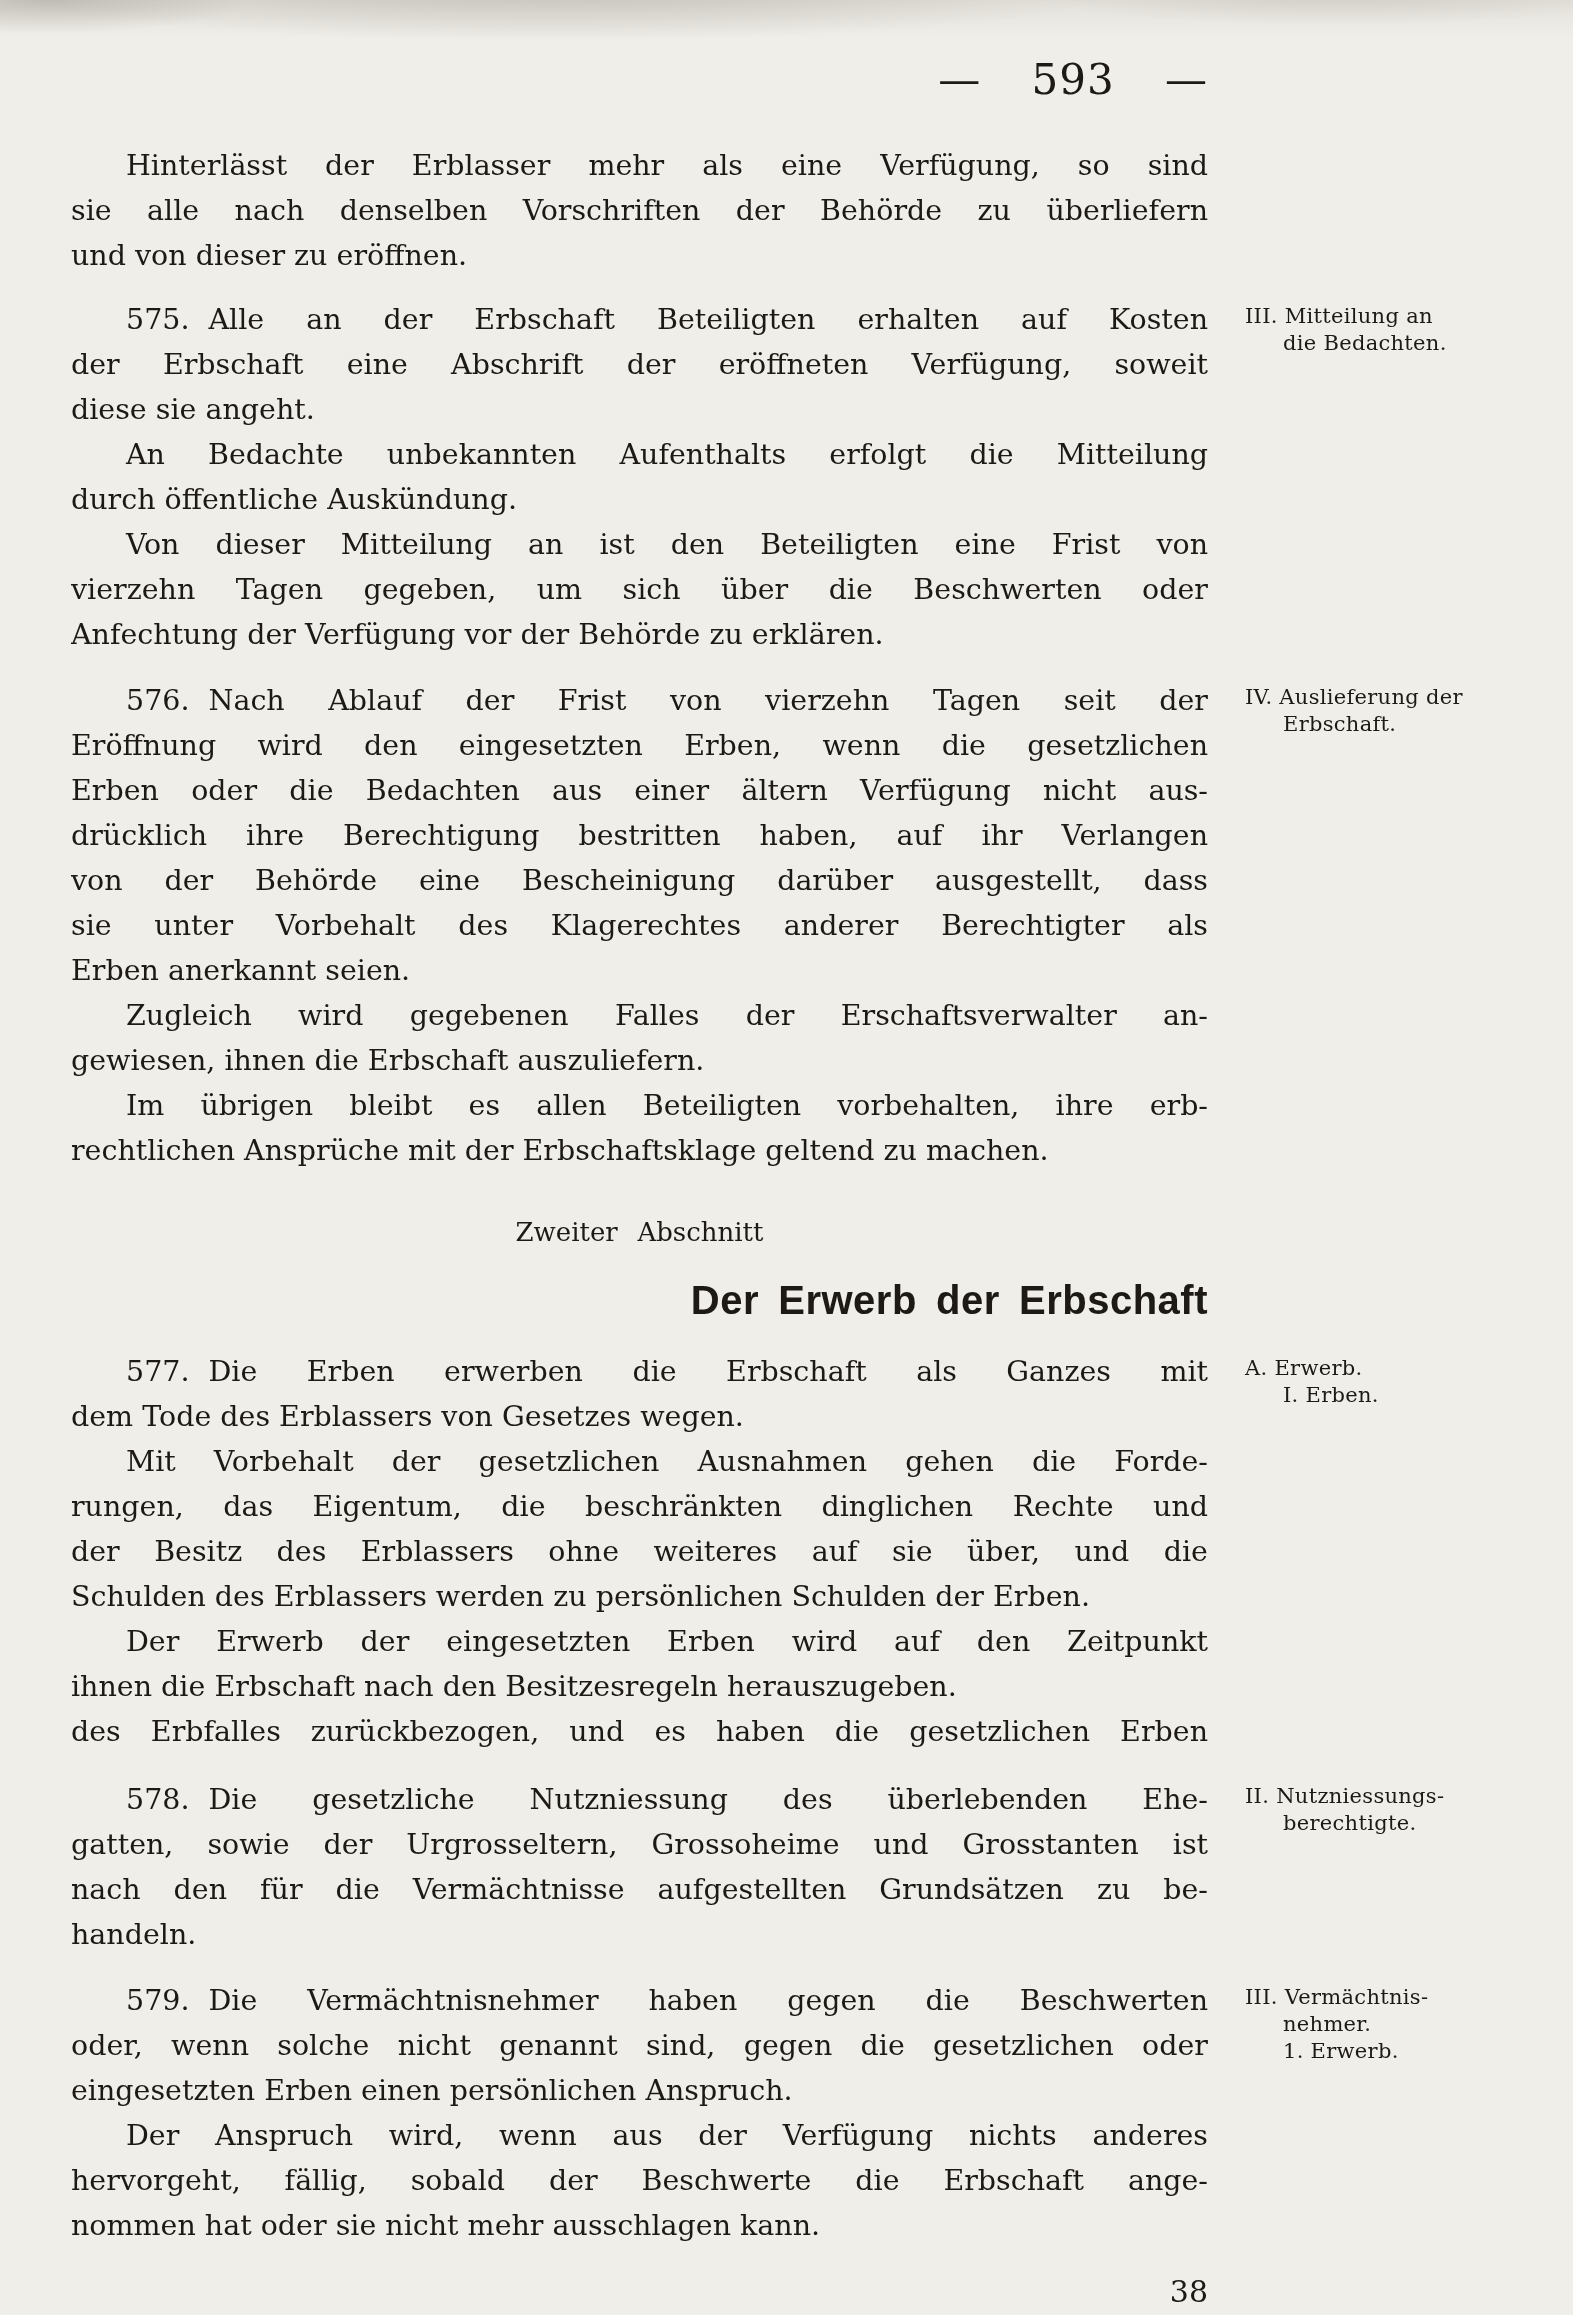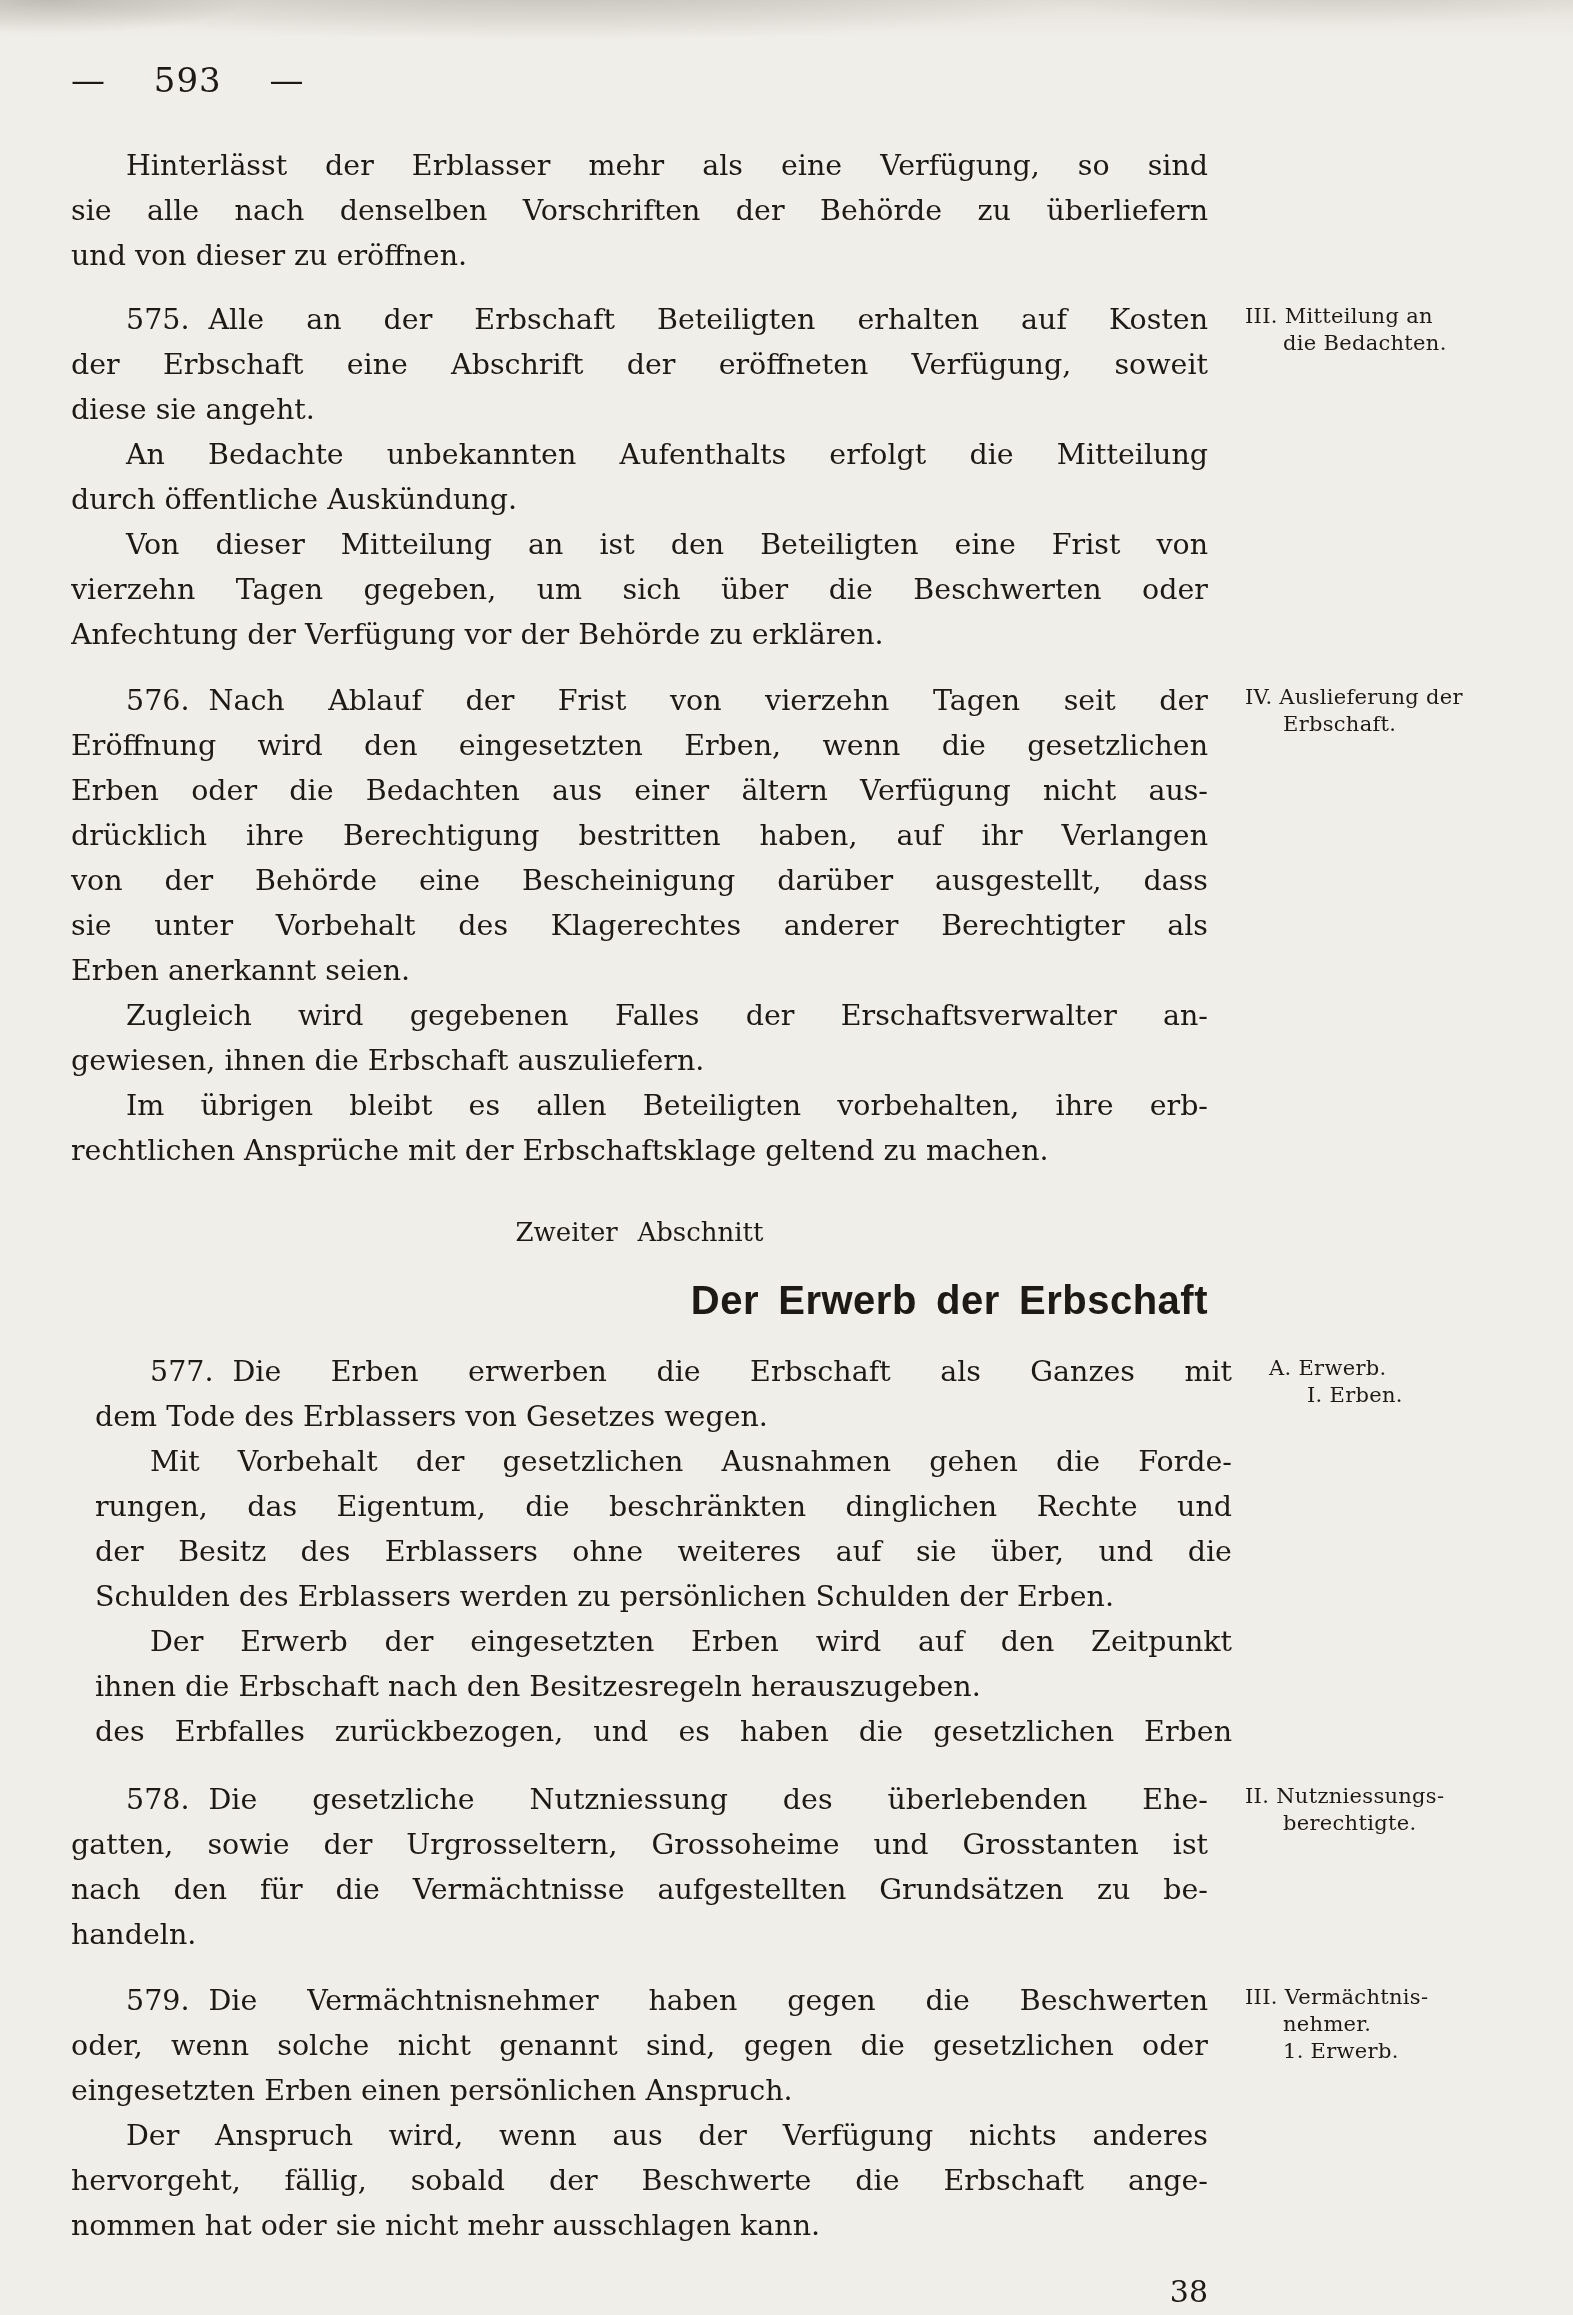--- a/index.html
+++ b/index.html
@@ -15,22 +15,22 @@
       linear-gradient(180deg, rgba(190,188,180,0.25) 0px, rgba(190,188,180,0) 38px);
     overflow:hidden;
     font-family:"DejaVu Serif", serif;
     color:#1d1a16;
   }
   .content{
     position:absolute; left:71px; top:61px; width:1455px;
   }
   .page-header{
     width:1137px;
-    text-align:left;
-    font-size:34px;
+    text-align:right;
+    font-size:42px;
     line-height:38px;
     word-spacing:36px;
     margin-bottom:44px;
     letter-spacing:1px;
   }
   .section{
     display:grid;
     grid-template-columns:1137px 1fr;
     column-gap:37px;
     align-items:start;
@@ -52,21 +52,21 @@
     padding-top:5.7px;
     font-size:21px;
     line-height:27px;
     letter-spacing:0.3px;
   }
   .note-line.cont{padding-left:38px;}
   
   [data-name="section-575"]{margin-top:19px;}
   [data-name="section-576"]{margin-top:21px;}
   [data-name="section-heading"]{margin-top:40px;}
-  [data-name="section-577"]{margin-top:25px;margin-left:24px;}
+  [data-name="section-577"]{margin-top:25px;}
   [data-name="section-578"]{margin-top:23px;}
   [data-name="section-579"]{margin-top:21px;}
   .subheading{
     text-align:center;
     font-size:26px;
     line-height:38px;
     margin-bottom:25px;
     word-spacing:11.4px;
   }
   .main-heading{

